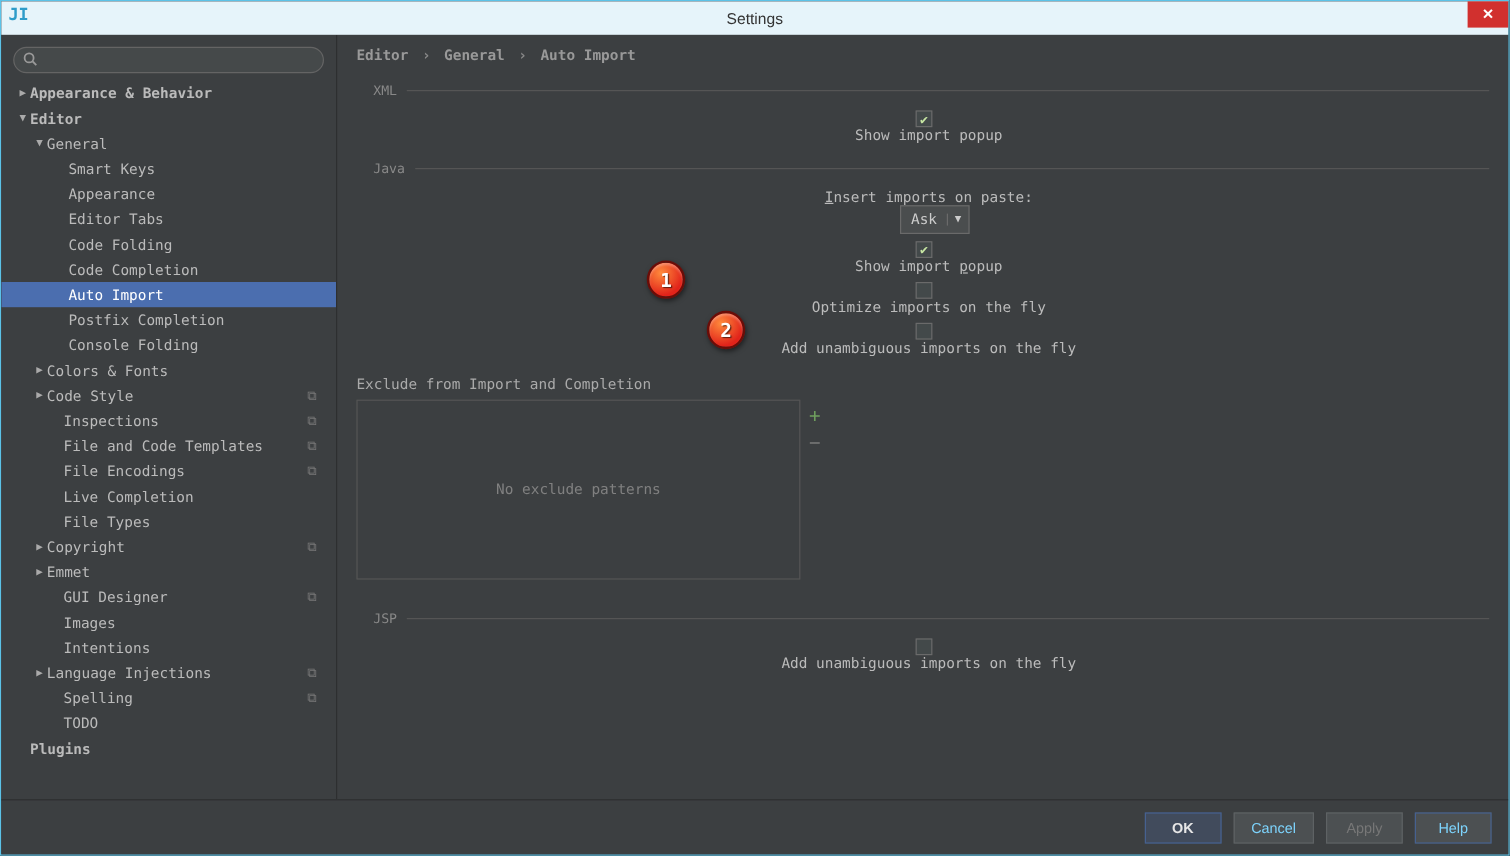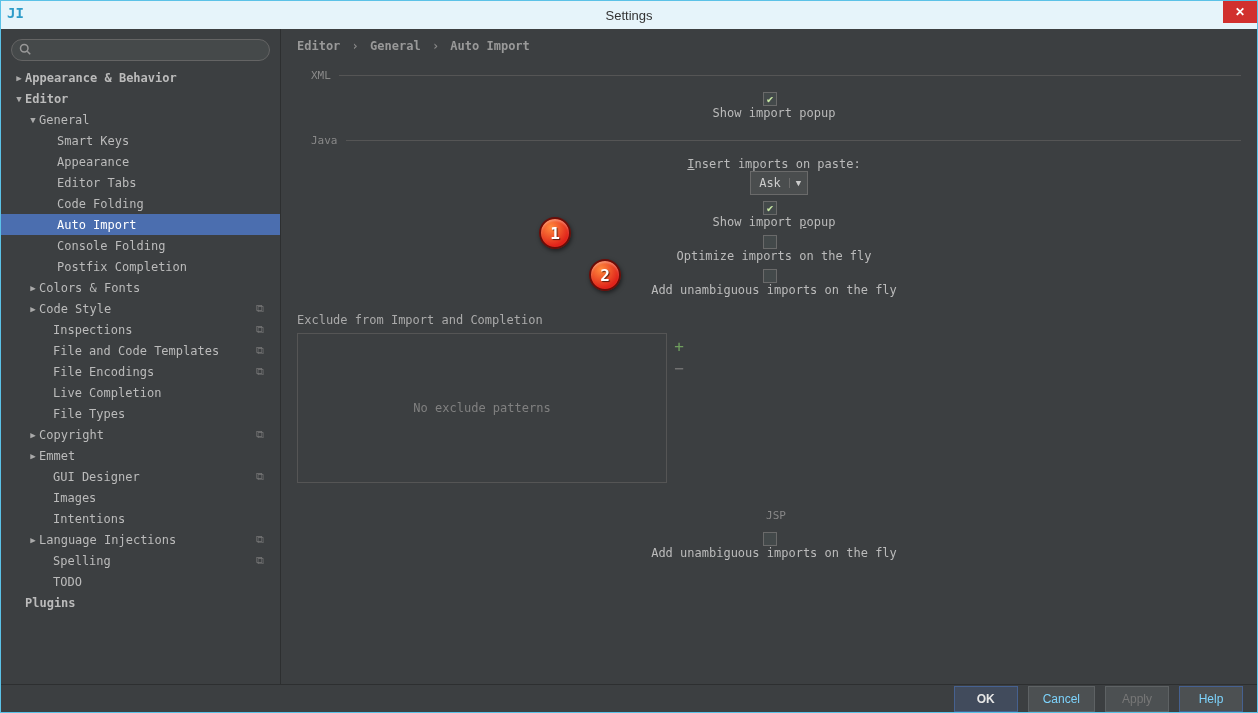--- a/index.html
+++ b/index.html
@@ -173,21 +173,21 @@
     display:flex; flex-direction:column; align-items:center;
     padding-top:4px;
   }
   .exclude-btns .b {
     width:18px; height:18px; display:flex; align-items:center; justify-content:center;
     color:#6f9e5e; font-size:16px; cursor:pointer; margin-bottom:4px;
   }
   .exclude-btns .b.minus { color:#777; }
   
   .footer {
-    height:28px;
+    height:46px;
     border-top:1px solid #2d2f30;
     display:flex; align-items:center; justify-content:flex-end;
     padding: 0 14px;
     gap:10px;
     background:#3c3f41;
   }
   .btn {
     min-width:64px; height:26px;
     background:#4c5052;
     border:1px solid #5e6264;
@@ -246,31 +246,35 @@
           <span class="label">Appearance</span>
         </div>
         <div class="tree-item ind3">
           <span class="arrow"></span>
           <span class="label">Editor Tabs</span>
         </div>
         <div class="tree-item ind3">
           <span class="arrow"></span>
           <span class="label">Code Folding</span>
         </div>
+        <div class="tree-item ind3">
+          <span class="arrow"></span>
+          <span class="label">Code Completion</span>
+        </div>
         <div class="tree-item ind3 selected">
           <span class="arrow"></span>
           <span class="label">Auto Import</span>
         </div>
         <div class="tree-item ind3">
           <span class="arrow"></span>
+          <span class="label">Postfix Completion</span>
+        </div>
+        <div class="tree-item ind3">
+          <span class="arrow"></span>
           <span class="label">Console Folding</span>
-        </div>
-        <div class="tree-item ind3">
-          <span class="arrow"></span>
-          <span class="label">Postfix Completion</span>
         </div>
         <div class="tree-item ind1">
           <span class="arrow">▶</span>
           <span class="label">Colors &amp; Fonts</span>
         </div>
         <div class="tree-item ind1">
           <span class="arrow">▶</span>
           <span class="label">Code Style</span>
           <span class="spacer"></span>
           <span class="copy-icon">⧉</span>
@@ -402,21 +406,21 @@
       <div class="exclude-btns">
         <div class="b">
             <span>+</span>
           </div>
         <div class="b minus">
             <span>−</span>
           </div>
       </div>
     </div>
 
-    <div class="section-head" style="margin-top:26px;flex-direction:column;">
+    <div class="section-head" style="margin-top:26px;">
       <span>JSP</span>
         <div class="line"></div>
     </div>
     <div class="row">
       <span class="cb"></span>
       <label>Add unambiguous imports on the fly</label>
     </div>
   </div>
 </div>
 

